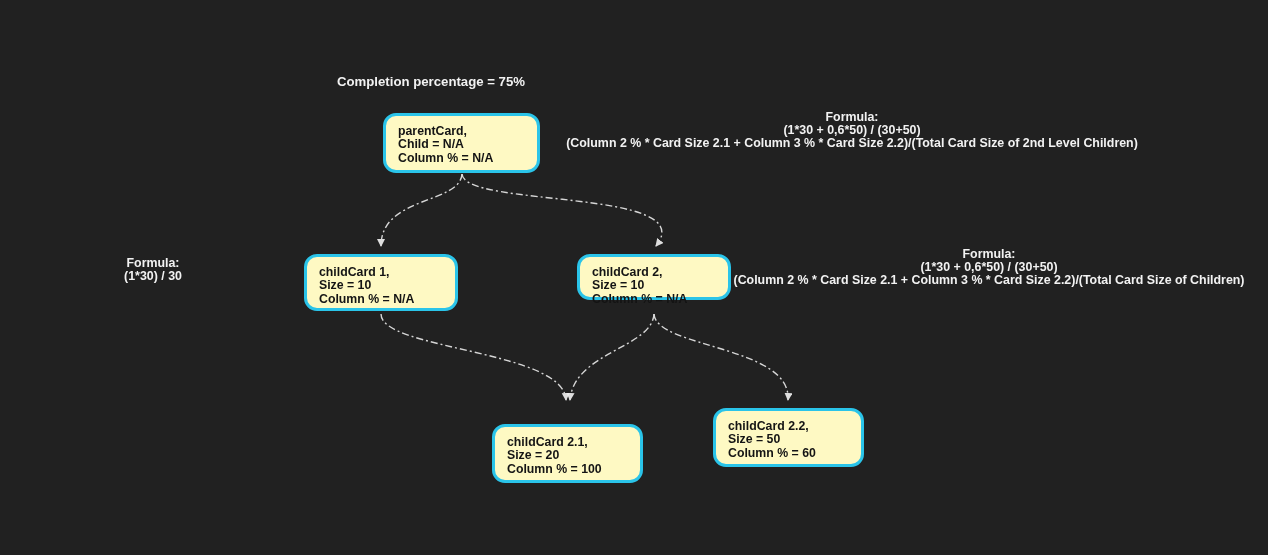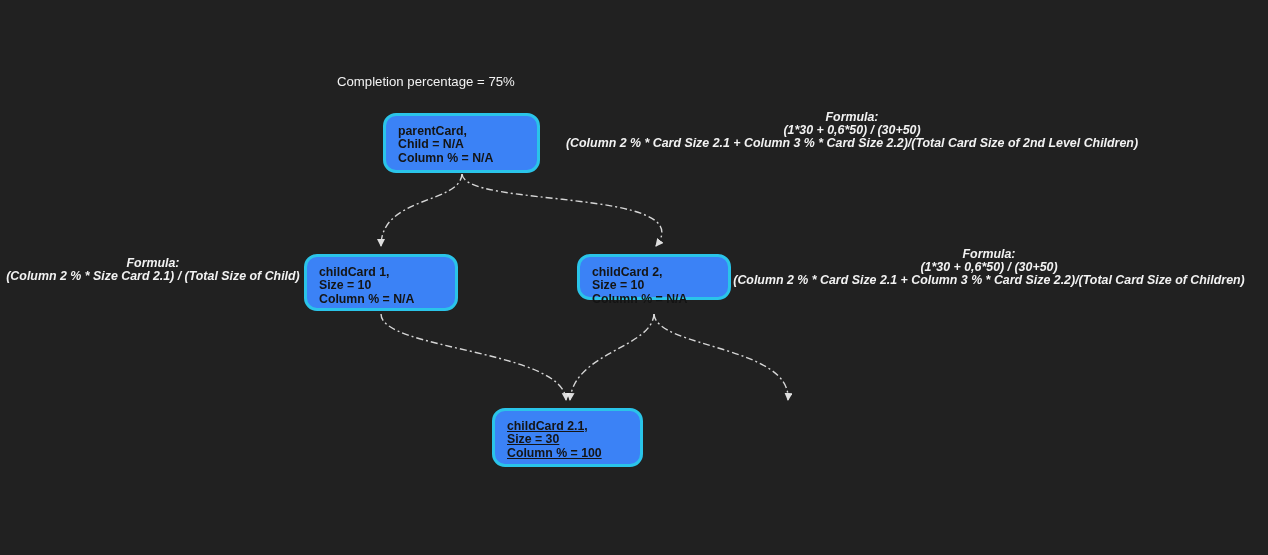--- a/index.html
+++ b/index.html
@@ -4,32 +4,32 @@
 <style>
   html,body{margin:0;padding:0;background:#212121;}
   .canvas{
     position:relative;width:1268px;height:555px;background:#212121;
     font-family:"Liberation Sans",sans-serif;overflow:hidden;
   }
   svg.edges{position:absolute;left:0;top:0;width:1268px;height:555px;}
   .edge{fill:none;stroke:#e6e6e6;stroke-width:1.4;stroke-dasharray:7 3 2 3;opacity:.92;}
   .card{
     position:absolute;box-sizing:border-box;
-    background:#3b82f6;border:3px solid #2ac4e9;border-radius:13px;
+    background:#fef9c3;border:3px solid #2ac4e9;border-radius:13px;
     padding:9px 6px 6px 12px;color:#141414;
     font-weight:bold;font-size:12.3px;line-height:13.4px;
   }
   .card .line{display:block;white-space:nowrap;}
   .whitelabel{
     position:absolute;color:#f2f2f2;font-weight:600;
     font-size:12.4px;line-height:13.2px;white-space:nowrap;text-align:center;
   }
   .whitelabel .fline{display:block;}
-  .centered{transform:translateX(-50%);font-style:italic;}
-  .completion{font-size:13.2px;font-weight:400;text-align:right;}
+  .centered{transform:translateX(-50%);}
+  .completion{font-size:13.2px;font-weight:700;text-align:right;}
 </style>
 </head>
 <body>
 
 <div class="canvas">
 
   <svg class="edges" viewBox="0 0 1268 555" xmlns="http://www.w3.org/2000/svg">
     <defs>
       <marker id="arrow" markerWidth="9" markerHeight="9" refX="7" refY="4" orient="auto" markerUnits="userSpaceOnUse">
         <path d="M0,0 L8,4 L0,8 Z" fill="#efefef"></path>
@@ -45,21 +45,21 @@
   <div class="whitelabel completion" style="left:337px;top:75px;">Completion percentage = 75%</div>
 
   <div class="whitelabel centered" style="left:852px;top:111px;">
     <span class="fline">Formula:</span>
     <span class="fline">(1*30 + 0,6*50) / (30+50)</span>
     <span class="fline">(Column 2 % * Card Size 2.1 + Column 3 % * Card Size 2.2)/(Total Card Size of 2nd Level Children)</span>
   </div>
 
   <div class="whitelabel centered" style="left:153px;top:257px;">
     <span class="fline">Formula:</span>
-    <span class="fline">(Column 2 % * Size Card 2.1) / (Total Size of Child)</span>
+    <span class="fline">(1*30) / 30</span>
   </div>
 
   <div class="whitelabel centered" style="left:989px;top:248px;">
     <span class="fline">Formula:</span>
     <span class="fline">(1*30 + 0,6*50) / (30+50)</span>
     <span class="fline">(Column 2 % * Card Size 2.1 + Column 3 % * Card Size 2.2)/(Total Card Size of Children)</span>
   </div>
 
   <div class="card" style="left:383px;top:113px;width:157px;height:60px;">
     <span class="line">parentCard,</span>
@@ -72,20 +72,25 @@
     <span class="line">Size = 10</span>
     <span class="line">Column % = N/A</span>
   </div>
 
   <div class="card" style="left:577px;top:254px;width:154px;height:46px;">
     <span class="line">childCard 2,</span>
     <span class="line">Size = 10</span>
     <span class="line">Column % = N/A</span>
   </div>
 
-  <div class="card" style="left:492px;top:408px;width:151px;height:59px;text-decoration:underline;">
+  <div class="card" style="left:492px;top:424px;width:151px;height:59px;">
     <span class="line">childCard 2.1,</span>
-    <span class="line">Size = 30</span>
+    <span class="line">Size = 20</span>
     <span class="line">Column % = 100</span>
   </div>
 
+  <div class="card" style="left:713px;top:408px;width:151px;height:59px;">
+    <span class="line">childCard 2.2,</span>
+    <span class="line">Size = 50</span>
+    <span class="line">Column % = 60</span>
+  </div>
 
 </div>
 
 </body></html>

